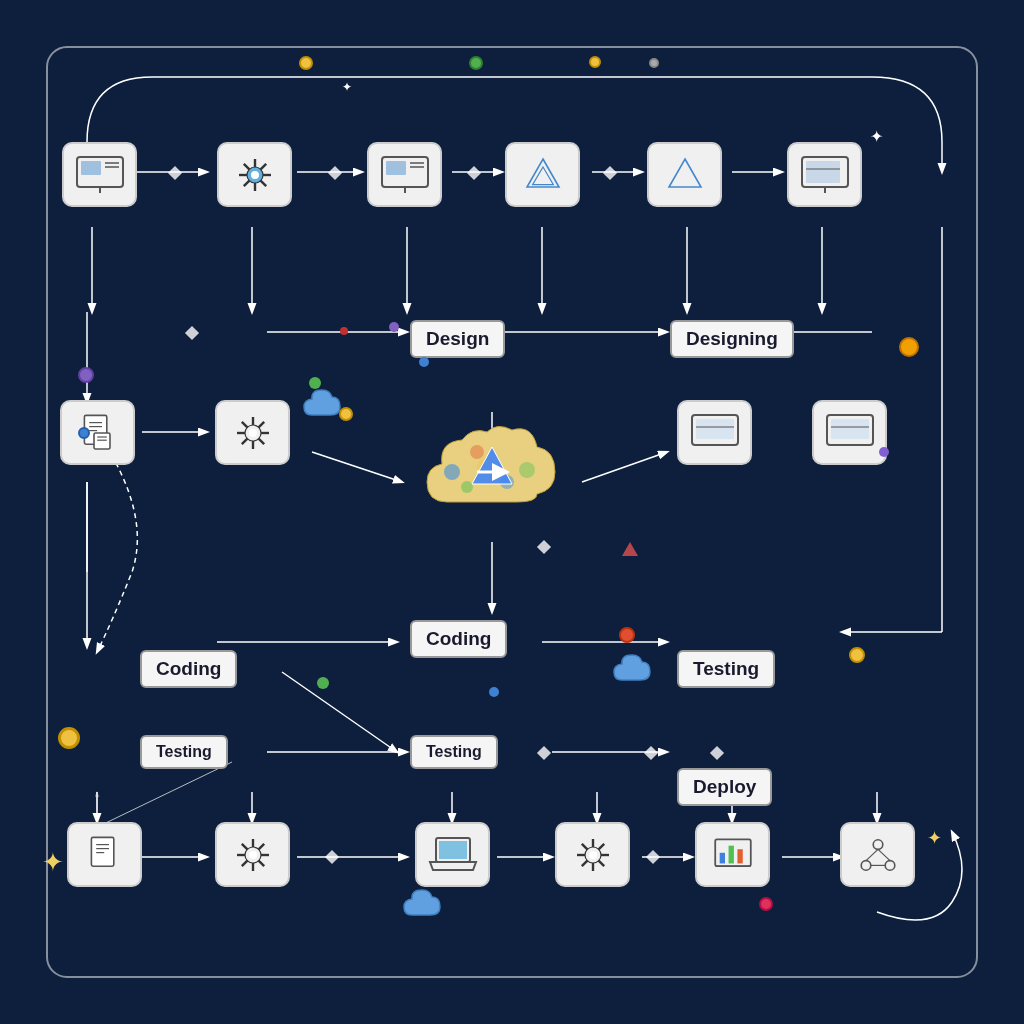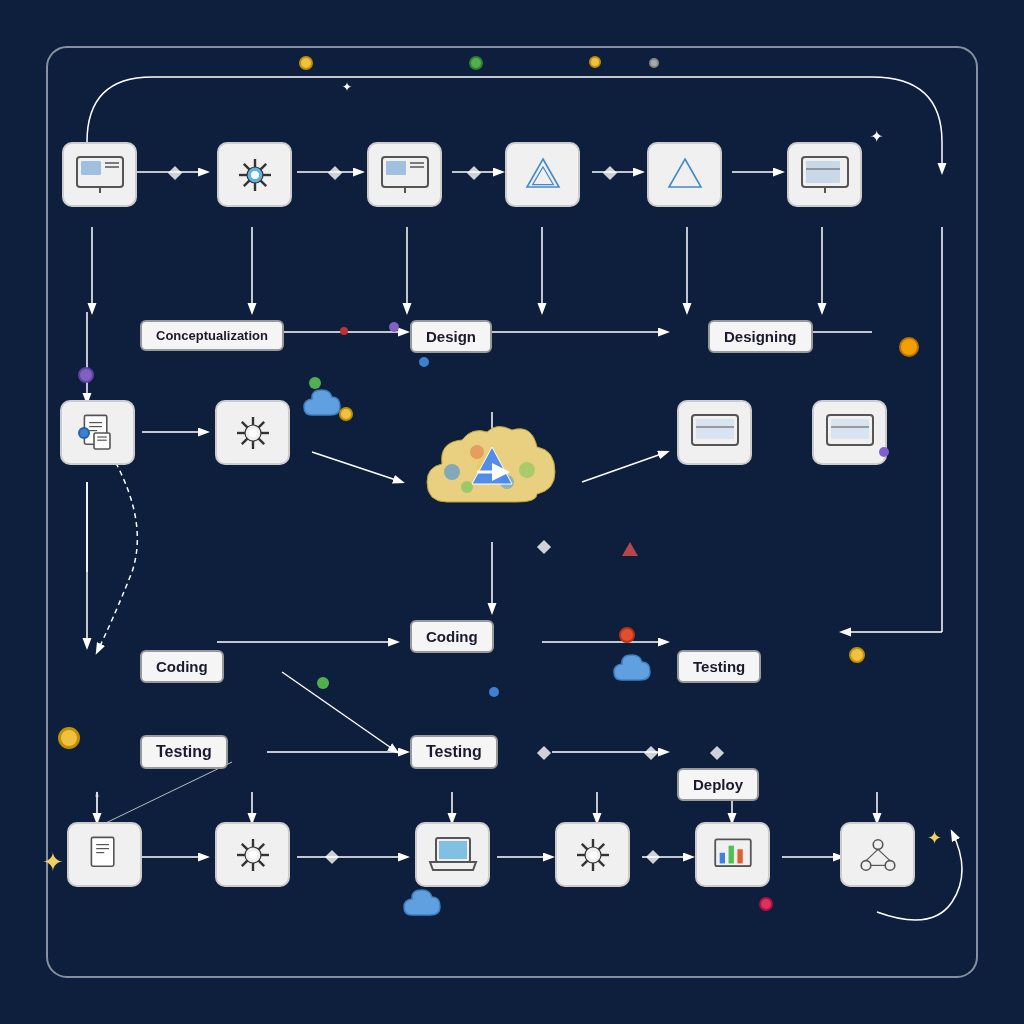--- a/index.html
+++ b/index.html
@@ -53,21 +53,21 @@
       height: 40px;
     }
 
     
     .label-box {
       position: absolute;
       background: #f5f5f5;
       border: 2px solid #999;
       border-radius: 6px;
       padding: 6px 14px;
-      font-size: 15px;
+      font-size: 19px;
       font-weight: bold;
       color: #1a1a2e;
       white-space: nowrap;
     }
 
     
     .dot {
       position: absolute;
       border-radius: 50%;
     }
@@ -250,23 +250,22 @@
       <svg viewBox="0 0 50 40">
           <rect x="2" y="2" width="46" height="30" rx="3" fill="none" stroke="#555" stroke-width="2"></rect>
           <line x1="15" y1="32" x2="35" y2="32" stroke="#555" stroke-width="2"></line>
           <line x1="25" y1="32" x2="25" y2="38" stroke="#555" stroke-width="2"></line>
           <rect x="6" y="6" width="34" height="22" rx="1" fill="#a0c0e0" opacity="0.5"></rect>
           <line x1="6" y1="14" x2="40" y2="14" stroke="#555" stroke-width="1"></line>
         </svg>
     </div>
   </div>
 
-  <div class="label-box" style="left:108px;top:288px;font-size:13px;">Conceptualization</div>
   <div class="label-box" style="left:378px;top:288px;">Design</div>
-  <div class="label-box" style="left:676px;top:288px;">Designing</div>
+  <div class="label-box" style="left:638px;top:288px;">Designing</div>
 
   <div class="node" style="left:28px;top:368px;width:75px;height:65px;">
     <div class="node-icon">
       <svg viewBox="0 0 50 50">
           <rect x="8" y="3" width="28" height="36" rx="2" fill="white" stroke="#555" stroke-width="2"></rect>
           <line x1="14" y1="12" x2="30" y2="12" stroke="#555" stroke-width="1.5"></line>
           <line x1="14" y1="17" x2="30" y2="17" stroke="#555" stroke-width="1.5"></line>
           <line x1="14" y1="22" x2="24" y2="22" stroke="#555" stroke-width="1.5"></line>
           <rect x="20" y="25" width="20" height="20" rx="2" fill="white" stroke="#555" stroke-width="2"></rect>
           <line x1="24" y1="30" x2="36" y2="30" stroke="#555" stroke-width="1.5"></line>

